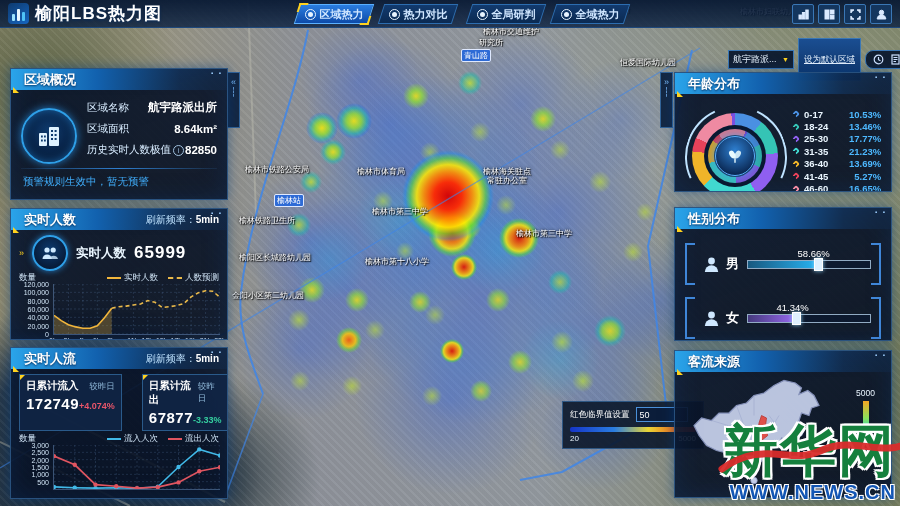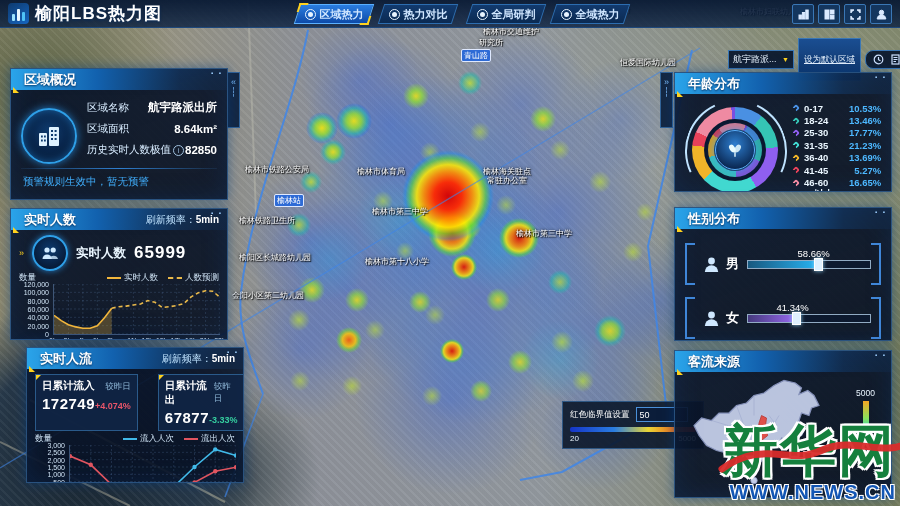--- a/index.html
+++ b/index.html
@@ -187,21 +187,21 @@
     border-left:5px solid #ffd21e;border-bottom:5px solid transparent;}
   .rf-r1{display:flex;align-items:baseline;}
   .rf-label{font-size:10.5px;font-weight:bold;color:#fff;}
   .rf-sub{margin-left:auto;font-size:8.5px;color:#8fb8d8;}
   .rf-r2{display:flex;align-items:baseline;margin-top:2px;}
   .rf-value{font-size:15px;font-weight:bold;color:#fff;letter-spacing:.5px;}
   .rf-delta{margin-left:auto;font-size:9px;font-weight:bold;}
   .rf-delta.up{color:#e8556a;}
   .rf-delta.down{color:#35d0a0;}
   
-  .age-body{display:flex;padding:6px 8px 0 6px;border-radius:15px;}
+  .age-body{display:flex;padding:12px 8px 0 6px;border-radius:15px;}
   .donut-wrap{position:relative;width:108px;height:100px;flex:none;}
   .donut{position:absolute;left:11px;top:7px;width:86px;height:86px;border-radius:50%;}
   .hole{position:absolute;left:50%;top:50%;transform:translate(-50%,-50%);
     background:#0a1830;border-radius:50%;}
   .h1{width:62px;height:62px;}
   .ring2{position:absolute;left:50%;top:50%;transform:translate(-50%,-50%);
     width:54px;height:54px;border-radius:50%;opacity:.85;}
   .h2{width:42px;height:42px;}
   .core{position:absolute;left:50%;top:50%;transform:translate(-50%,-50%);width:38px;height:38px;
     border-radius:50%;background:radial-gradient(circle at 50% 35%,#2e7fd0,#0b2a56 75%);
@@ -503,21 +503,21 @@
             <div style="left: 65.2174%;">15h</div>
             <div style="left: 73.913%;">17h</div>
             <div style="left: 82.6087%;">19h</div>
             <div style="left: 91.3043%;">21h</div>
             <div style="left: 100%;">23h</div>
           </div>
       </div>
     </div>
   </div>
 
-  <div class="panel" style="left:26px;top:347px;height:136px">
+  <div class="panel" style="left:10px;top:347px;height:152px">
     <div class="ptitle">
       <span class="pt-text">实时人流</span>
       <span class="pt-right"><span>刷新频率：</span><b>5min</b></span>
       <span class="pt-dots">▪ ▪</span>
     </div>
     <div class="rf-cards">
       <div class="rf-card">
         <div class="rf-r1">
             <span class="rf-label">日累计流入</span>
             <span class="rf-sub">较昨日</span>

